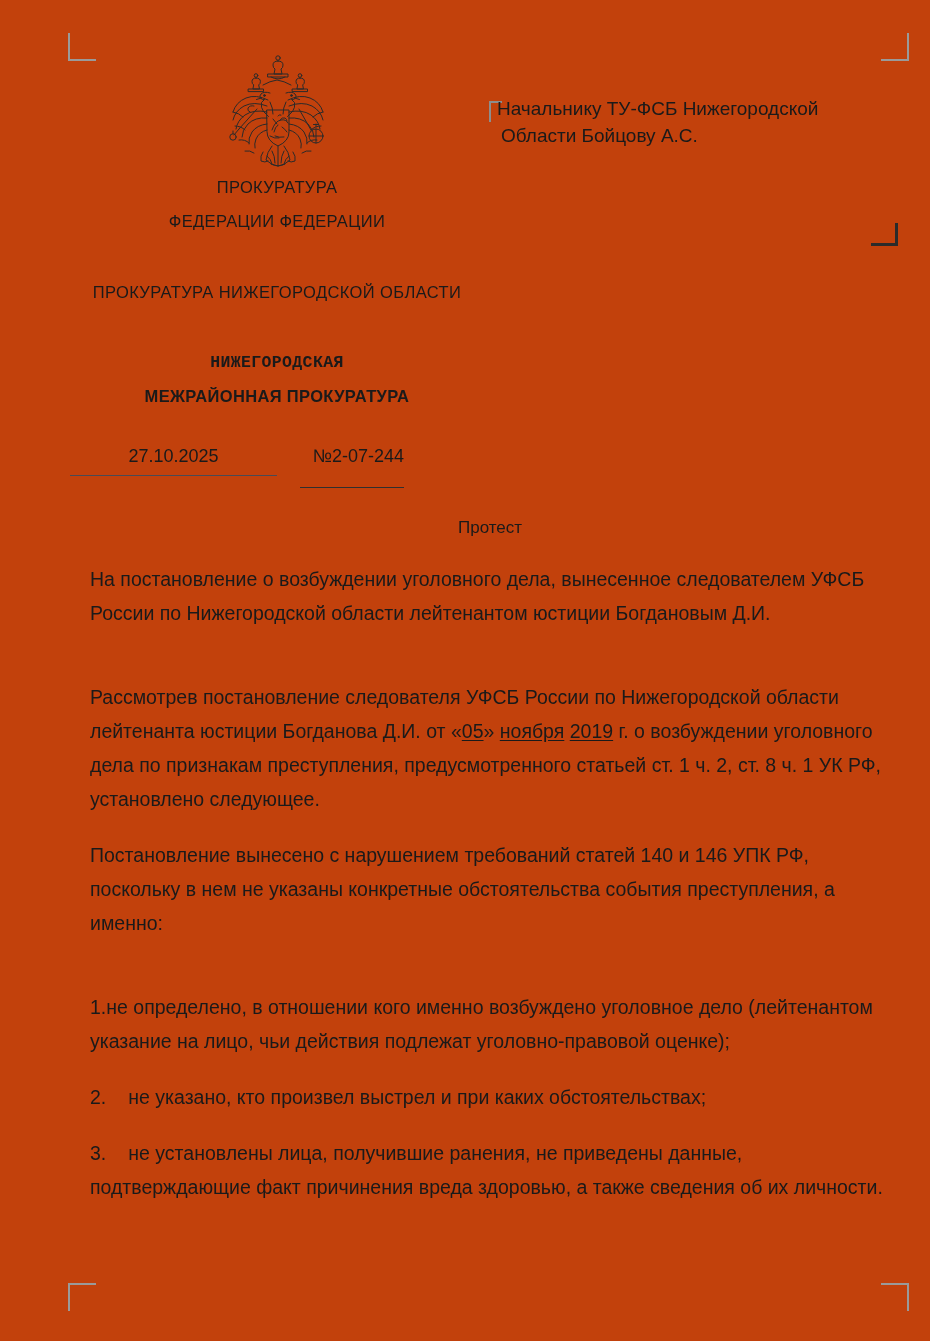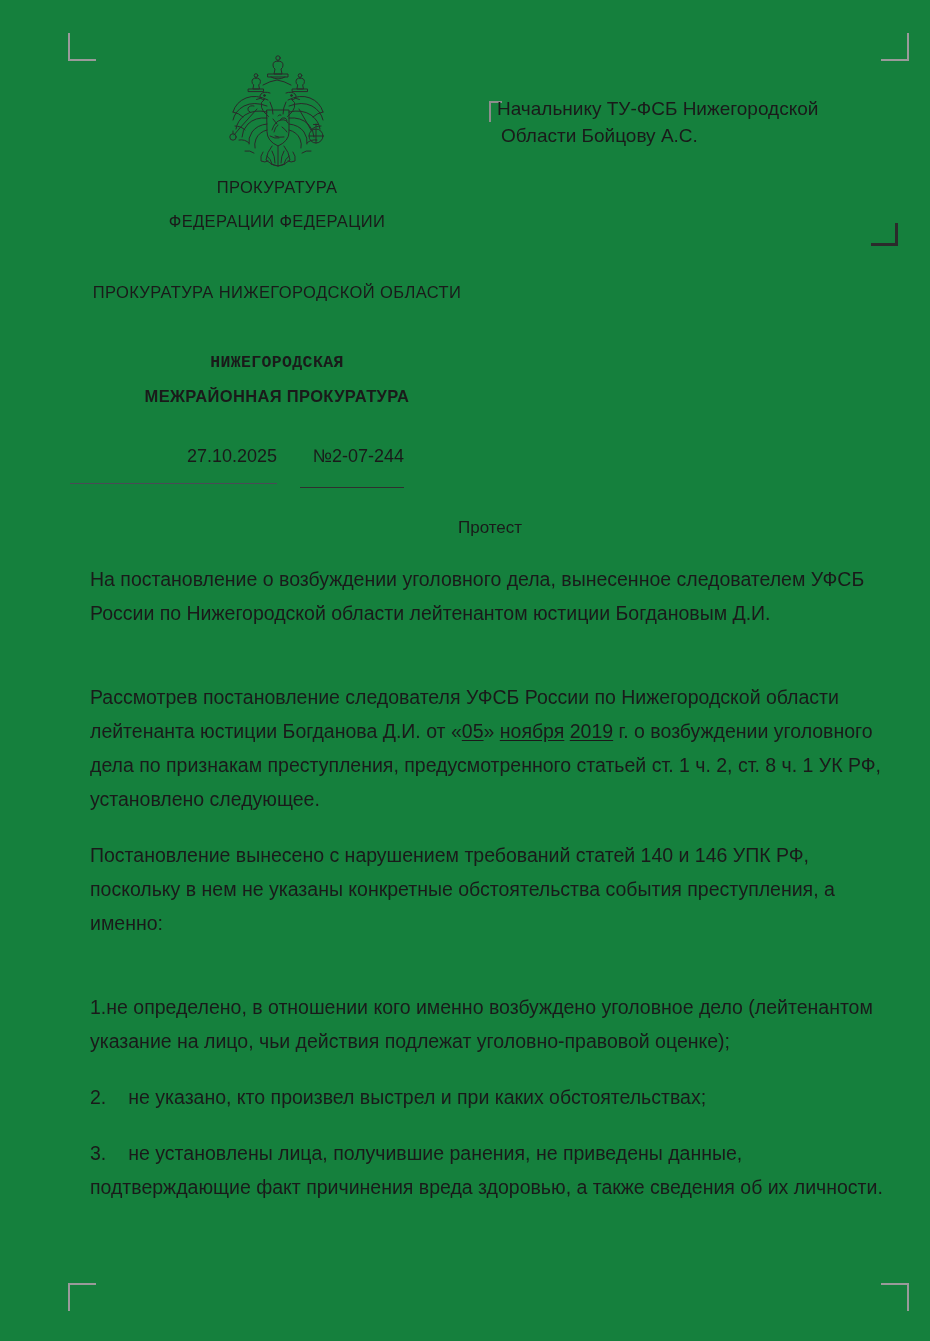--- a/index.html
+++ b/index.html
@@ -4,21 +4,21 @@
 <style>
   html, body {
     margin: 0;
     padding: 0;
     background: #ffffff;
   }
   .page {
     position: relative;
     width: 930px;
     height: 1341px;
-    background: #15803d;
+    background: #c2410c;
     overflow: hidden;
     font-family: "Liberation Sans", sans-serif;
     color: #1a1a1a;
     -webkit-font-smoothing: antialiased;
   }
 
   
   .crop {
     position: absolute;
     width: 26px;
@@ -93,24 +93,24 @@
     top: 443px;
     width: 820px;
     height: 30px;
   }
   .meta-date {
     position: absolute;
     left: 0;
     top: 0;
     width: 207px;
     border-bottom: 1.6px solid #4a4a55;
-    text-align: right;
+    text-align: center;
     font-size: 18px;
     line-height: 26px;
-    padding-bottom: 14px;
+    padding-bottom: 6px;
   }
   .meta-num {
     position: absolute;
     left: 230px;
     top: 0;
     width: 104px;
     border-bottom: 1.6px solid #2f2f2f;
     text-align: right;
     font-size: 18px;
     line-height: 26px;

